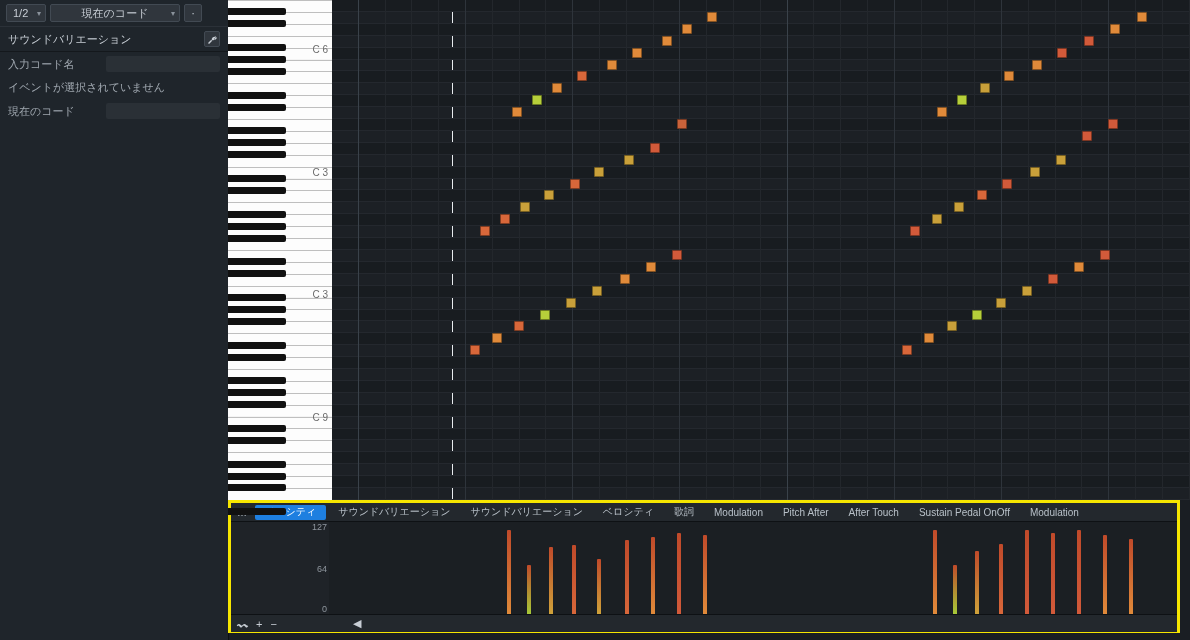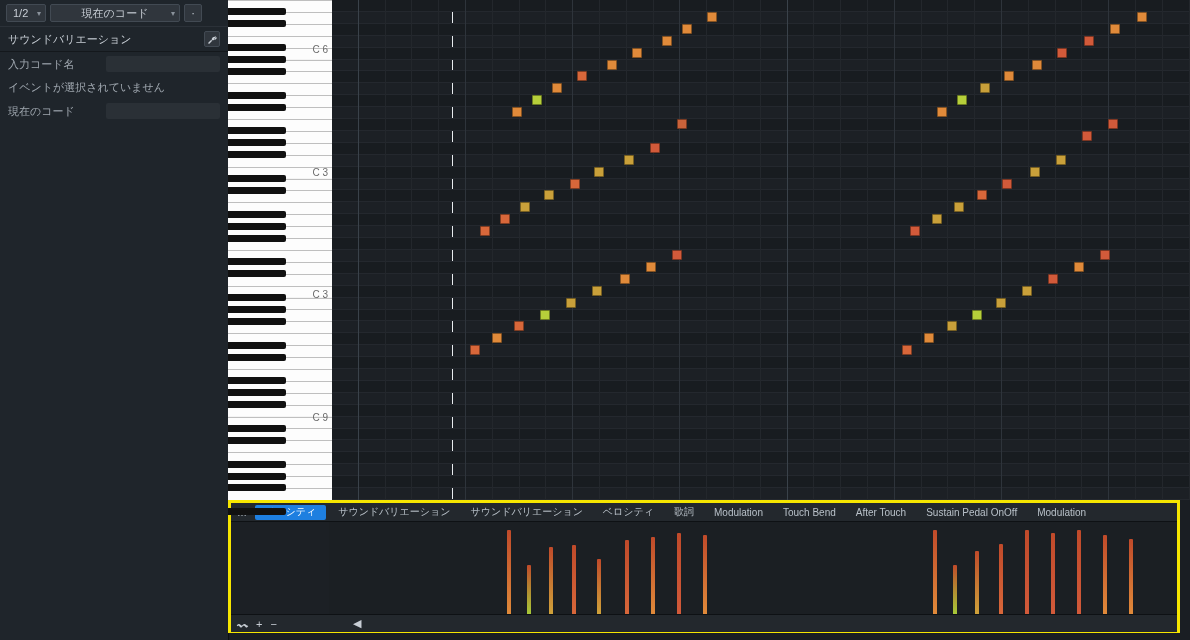--- a/index.html
+++ b/index.html
@@ -301,26 +301,31 @@
 
 <div class="ctrl-pane">
   <div class="ctrl-tabs" id="ctrl-tabs">
     <div class="more">…</div>
   <div class="tab active">ベロシティ</div>
         <div class="tab">サウンドバリエーション</div>
         <div class="tab">サウンドバリエーション</div>
         <div class="tab">ベロシティ</div>
         <div class="tab">歌詞</div>
         <div class="tab">Modulation</div>
-        <div class="tab">Touch Bend</div>
+        <div class="tab">Pitch After</div>
         <div class="tab">After Touch</div>
         <div class="tab">Sustain Pedal OnOff</div>
         <div class="tab">Modulation</div>
       </div>
   <div class="ctrl-body">
+    <div class="ctrl-ruler">
+      <span class="tick" style="top:0">127</span>
+      <span class="tick" style="top:42px">64</span>
+      <span class="tick" style="bottom:0">0</span>
+    </div>
     <div class="ctrl-lane" id="vel-lane">
           <div class="vel-bar" style="left: 178px; height: 83.6px; background: linear-gradient(to top, rgb(224, 138, 58), rgb(192, 74, 42));"></div>
           <div class="vel-bar" style="left: 198px; height: 49.28px; background: linear-gradient(to top, rgb(167, 201, 56), rgb(192, 74, 42));"></div>
           <div class="vel-bar" style="left: 220px; height: 66.88px; background: linear-gradient(to top, rgb(207, 162, 58), rgb(192, 74, 42));"></div>
           <div class="vel-bar" style="left: 243px; height: 68.64px; background: linear-gradient(to top, rgb(216, 103, 58), rgb(192, 74, 42));"></div>
           <div class="vel-bar" style="left: 268px; height: 54.56px; background: linear-gradient(to top, rgb(207, 162, 58), rgb(192, 74, 42));"></div>
           <div class="vel-bar" style="left: 296px; height: 73.92px; background: linear-gradient(to top, rgb(216, 103, 58), rgb(192, 74, 42));"></div>
           <div class="vel-bar" style="left: 322px; height: 77.44px; background: linear-gradient(to top, rgb(224, 138, 58), rgb(192, 74, 42));"></div>
           <div class="vel-bar" style="left: 348px; height: 80.96px; background: linear-gradient(to top, rgb(210, 90, 58), rgb(192, 74, 42));"></div>
           <div class="vel-bar" style="left: 374px; height: 79.2px; background: linear-gradient(to top, rgb(224, 138, 58), rgb(192, 74, 42));"></div>

